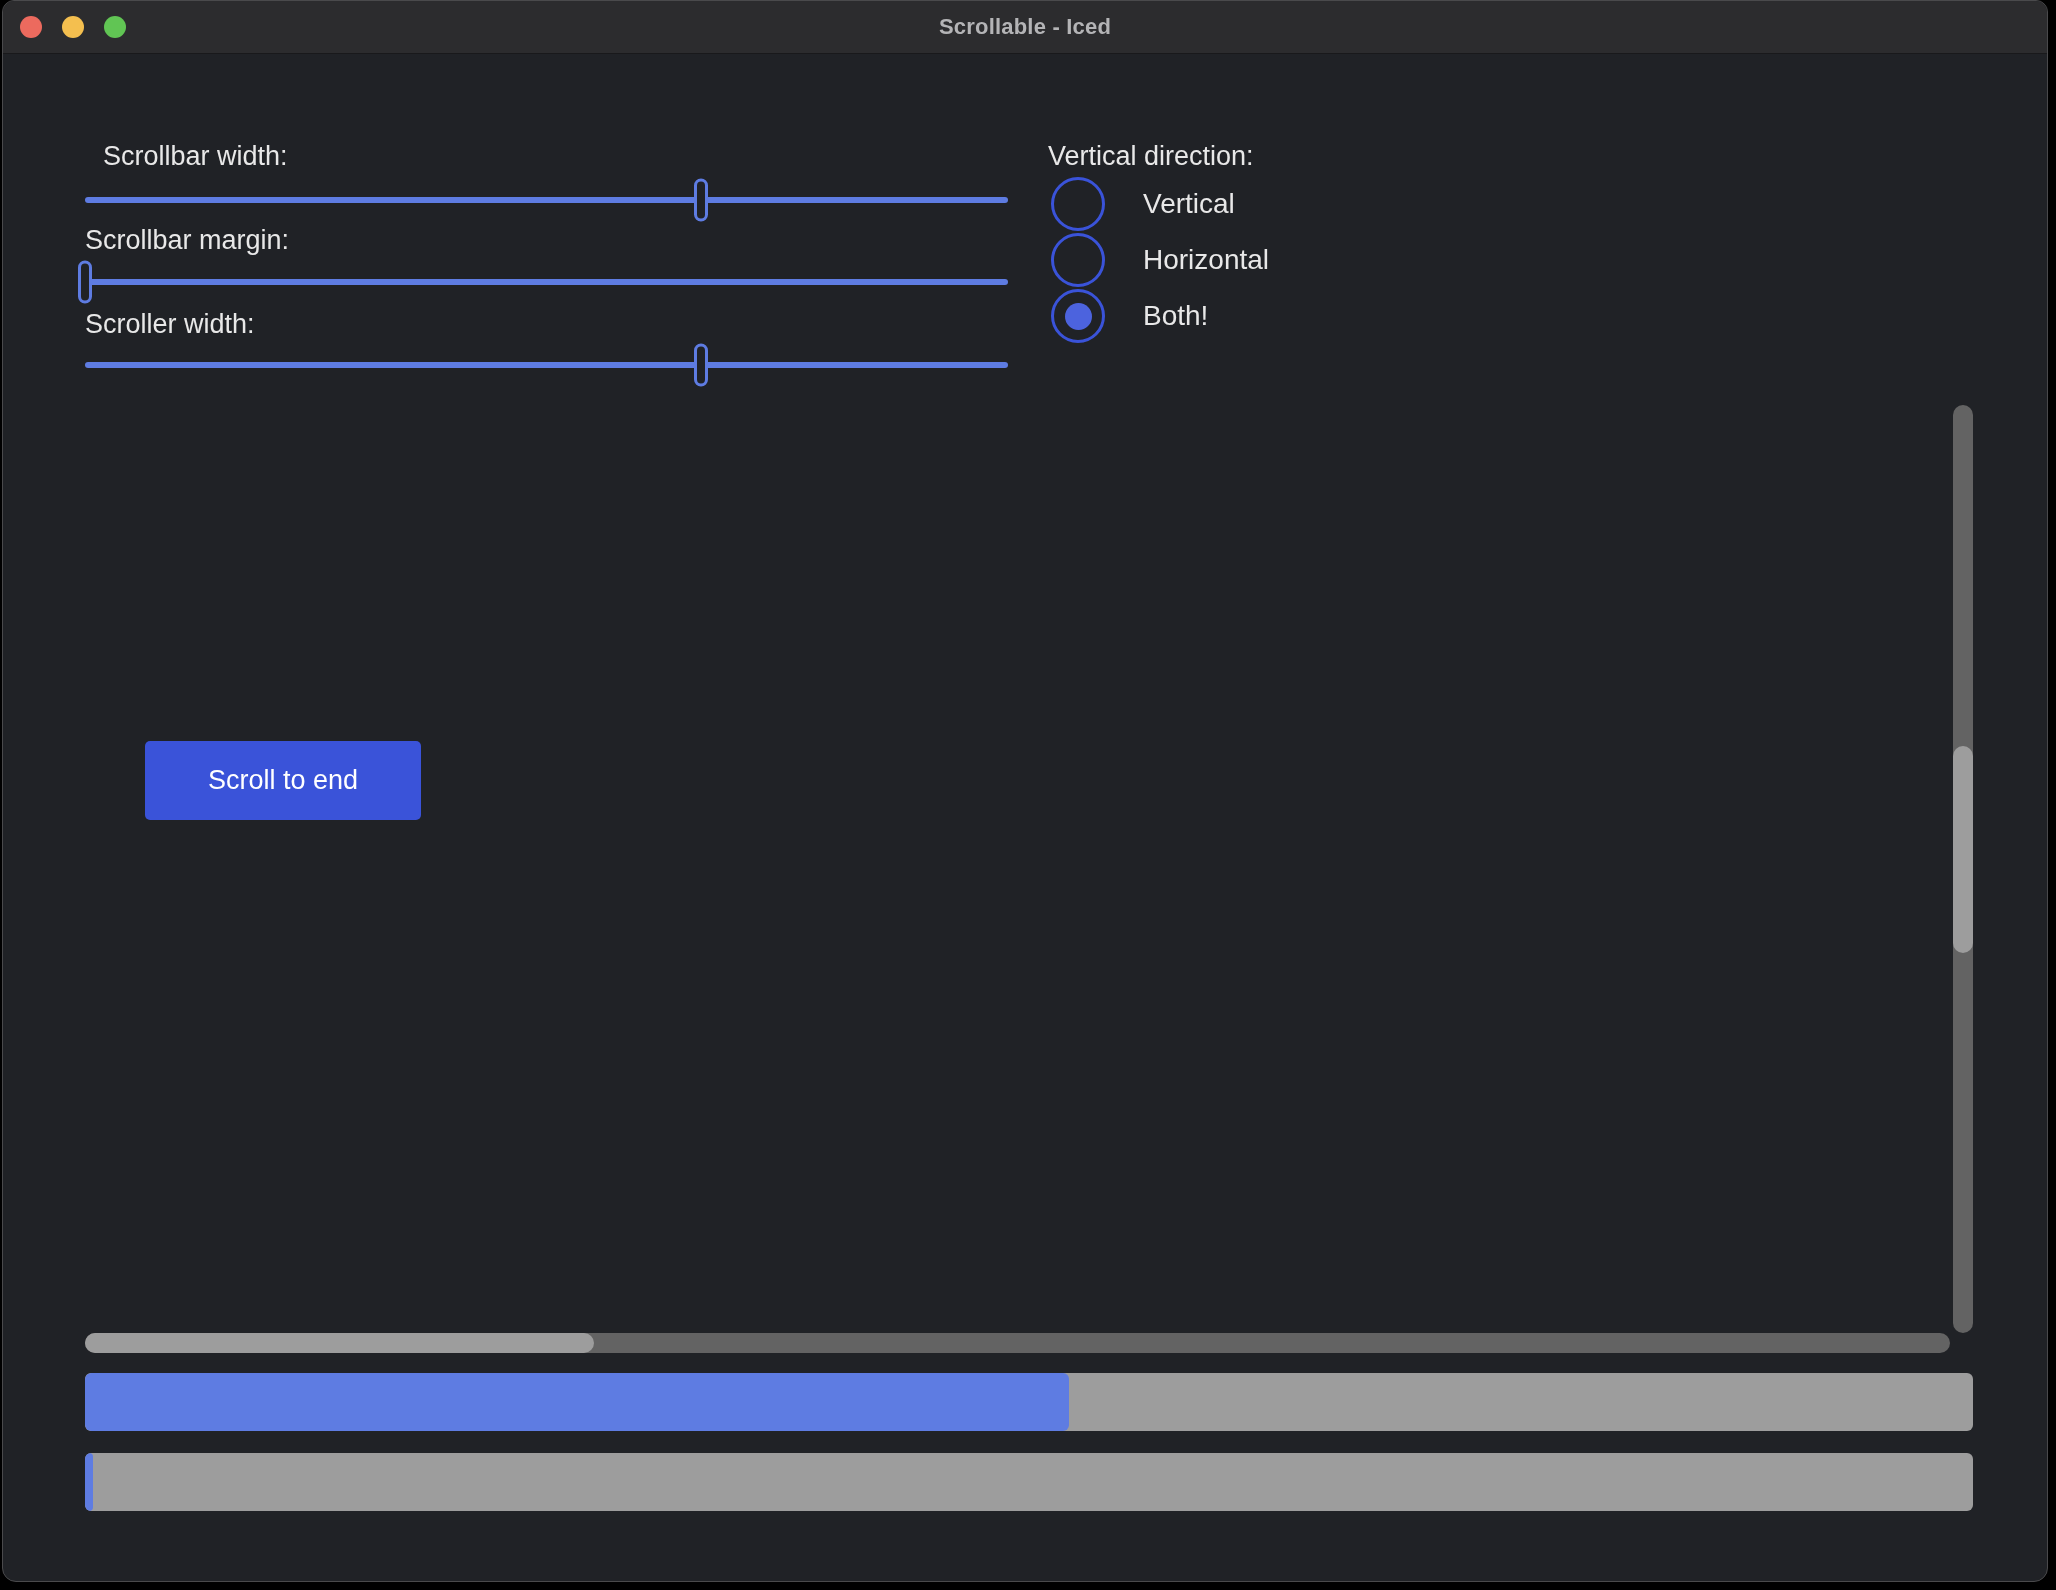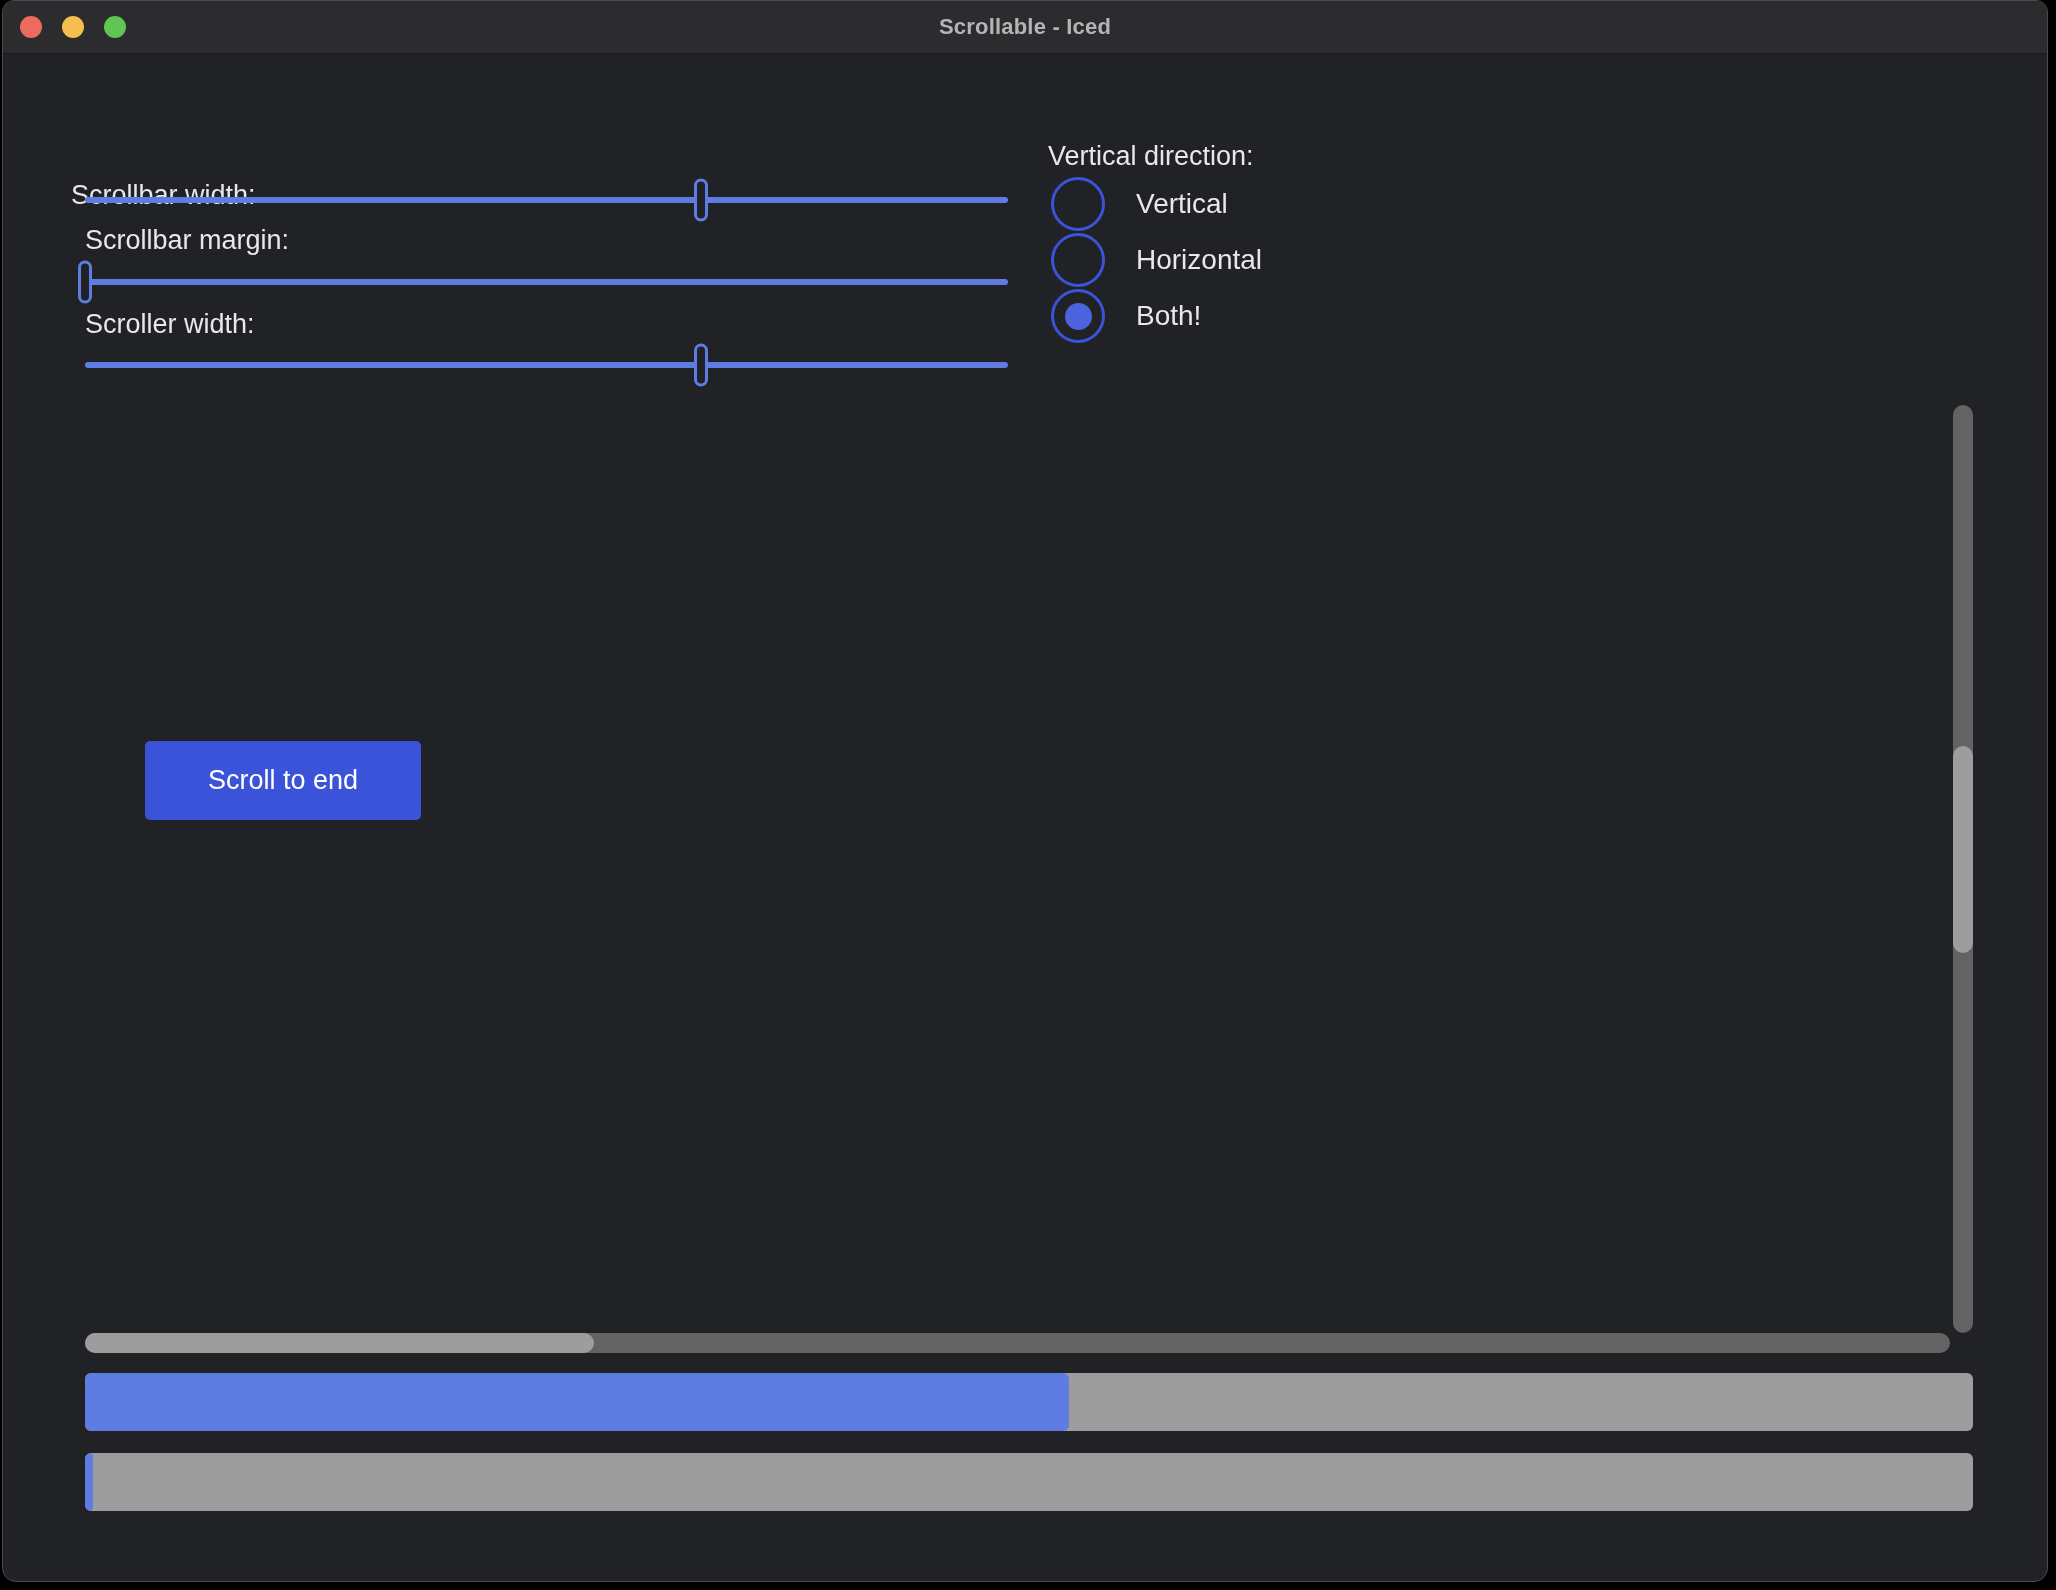--- a/index.html
+++ b/index.html
@@ -41,21 +41,21 @@
     width:14px; height:43px; transform:translate(-50%,-50%);
     background:var(--window_bg, #202226);
     border:3px solid var(--primary, #5e7ce2);
     border-radius:8px;
   }
   .slider-1 { top:123px; }  
   .slider-2 { top:205px; }
   .slider-3 { top:288px; }
 
   .radio-col { position:absolute; left:1048px; top:122px; display:flex; flex-direction:column; gap:2px; }
-  .radio-option { display:flex; align-items:center; }
+  .radio-option { display:flex; align-items:center;gap:7px; }
   .radio-circle {
     width:54px; height:54px; border-radius:50%;
     border:3px solid var(--accent, #3a53d9);
     display:flex; align-items:center; justify-content:center;
     flex:0 0 auto;
   }
   .radio-dot { width:27px; height:27px; border-radius:50%; background:var(--dot_color, #4c63de); opacity:var(--dot, 0); }
   .radio-label { margin-left:31px; font-size:28px; color:var(--text, #e8e8e8); }
 
   .scroll-btn {
@@ -107,21 +107,21 @@
     <div class="traffic">
       <span class="tl red"></span>
       <span class="tl yellow"></span>
       <span class="tl green"></span>
     </div>
     <div class="title">Scrollable - Iced</div>
   </div>
 
   <div class="content">
 
-    <div class="label" style="left:68px; top:86px;margin-top:39px;">Scrollbar width:</div>
+    <div class="label" style="left:100px; top:86px;">Scrollbar width:</div>
     <div class="slider slider-1" style="--p: 66.7%;">
       <div class="rail"></div>
       <div class="handle"></div>
     </div>
 
     <div class="label" style="left:82px; top:170px;">Scrollbar margin:</div>
     <div class="slider slider-2" style="--p: 0%;">
       <div class="rail"></div>
       <div class="handle"></div>
     </div>

